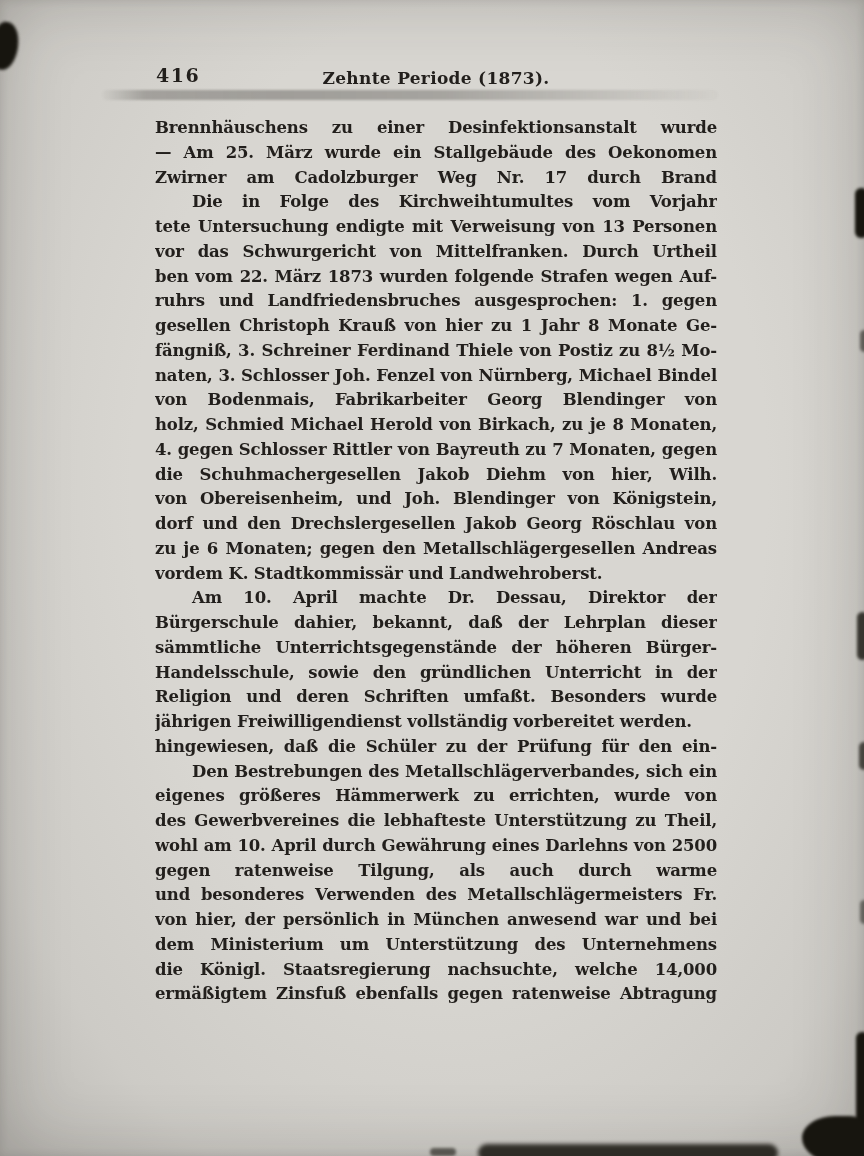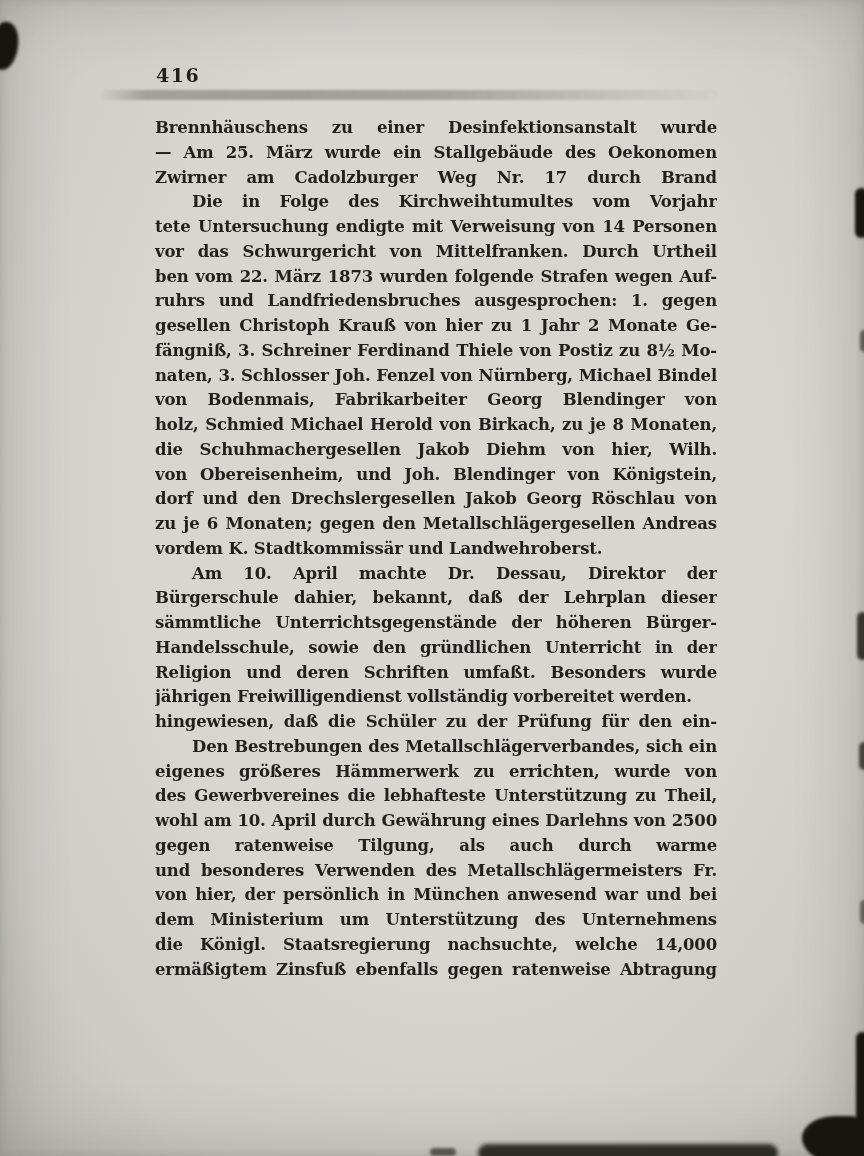--- a/index.html
+++ b/index.html
@@ -53,36 +53,38 @@
   .corner-br { right:-10px; bottom:-8px; width:72px; height:48px; border-radius:50% 40% 30% 60%; }
   .bottom-smear { left:478px; bottom:-6px; width:300px; height:18px; border-radius:9px; opacity:.85; filter:blur(2.2px); }
   .bottom-dot1 { left:430px; bottom:0px; width:26px; height:8px; border-radius:4px; opacity:.6; filter:blur(1.6px); }
 </style>
 </head>
 <body>
 
 <div class="page">
 
   <div class="pagenum">416</div>
+  <div class="running-head">Zehnte Periode (1873).</div>
   <div class="rule-shadow"></div>
 
   <div class="page-text">
       <div class="line">Brennhäuschens zu einer Desinfektionsanstalt wurde verworfen.</div>
       <div class="line">— Am 25. März wurde ein Stallgebäude des Oekonomen Leonh.</div>
       <div class="line para-end">Zwirner am Cadolzburger Weg Nr. 17 durch Brand beschädigt.</div>
       <div class="line indent">Die in Folge des Kirchweihtumultes vom Vorjahr eingelei-</div>
-      <div class="line">tete Untersuchung endigte mit Verweisung von 14 Personen</div>
+      <div class="line">tete Untersuchung endigte mit Verweisung von 13 Personen</div>
       <div class="line">vor das Schwurgericht von Mittelfranken. Durch Urtheil dessel-</div>
       <div class="line">ben vom 22. März 1873 wurden folgende Strafen wegen Auf-</div>
       <div class="line">ruhrs und Landfriedensbruches ausgesprochen: 1. gegen Schneider-</div>
-      <div class="line">gesellen Christoph Krauß von hier zu 1 Jahr 2 Monate Ge-</div>
+      <div class="line">gesellen Christoph Krauß von hier zu 1 Jahr 8 Monate Ge-</div>
       <div class="line">fängniß, 3. Schreiner Ferdinand Thiele von Postiz zu 8½ Mo-</div>
       <div class="line">naten, 3. Schlosser Joh. Fenzel von Nürnberg, Michael Bindel</div>
       <div class="line">von Bodenmais, Fabrikarbeiter Georg Blendinger von Laufam-</div>
       <div class="line">holz, Schmied Michael Herold von Birkach, zu je 8 Monaten,</div>
+      <div class="line">4. gegen Schlosser Rittler von Bayreuth zu 7 Monaten, gegen</div>
       <div class="line">die Schuhmachergesellen Jakob Diehm von hier, Wilh. Sauerbrei</div>
       <div class="line">von Obereisenheim, und Joh. Blendinger von Königstein, ferner</div>
       <div class="line">dorf und den Drechslergesellen Jakob Georg Röschlau von Küps</div>
       <div class="line">zu je 6 Monaten; gegen den Metallschlägergesellen Andreas</div>
       <div class="line para-end">vordem K. Stadtkommissär und Landwehroberst.</div>
       <div class="line indent">Am 10. April machte Dr. Dessau, Direktor der israelitischen</div>
       <div class="line">Bürgerschule dahier, bekannt, daß der Lehrplan dieser Anstalt</div>
       <div class="line">sämmtliche Unterrichtsgegenstände der höheren Bürger- und</div>
       <div class="line">Handelsschule, sowie den gründlichen Unterricht in der jüdischen</div>
       <div class="line">Religion und deren Schriften umfaßt. Besonders wurde darauf</div>

